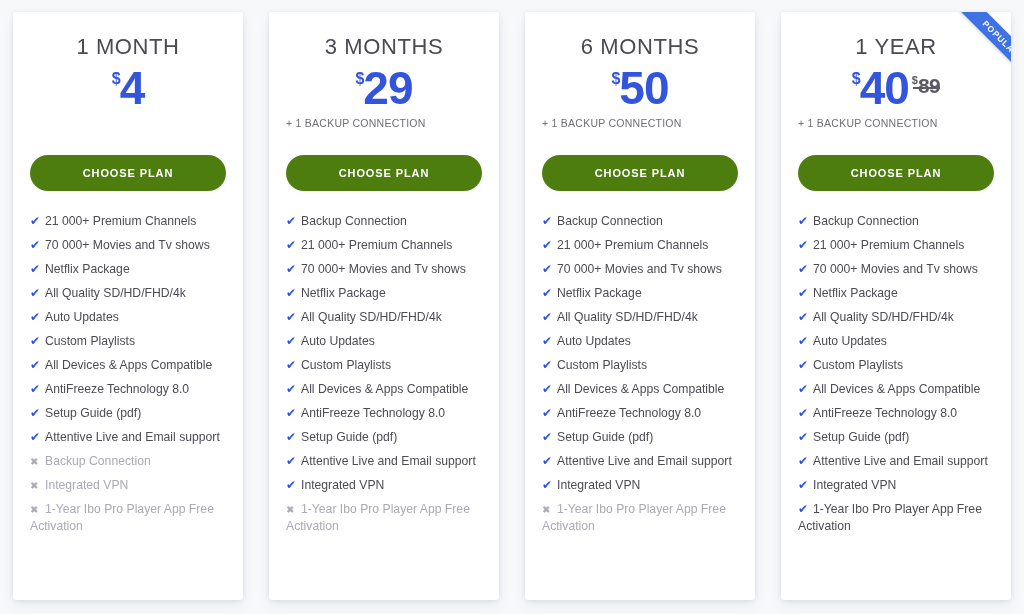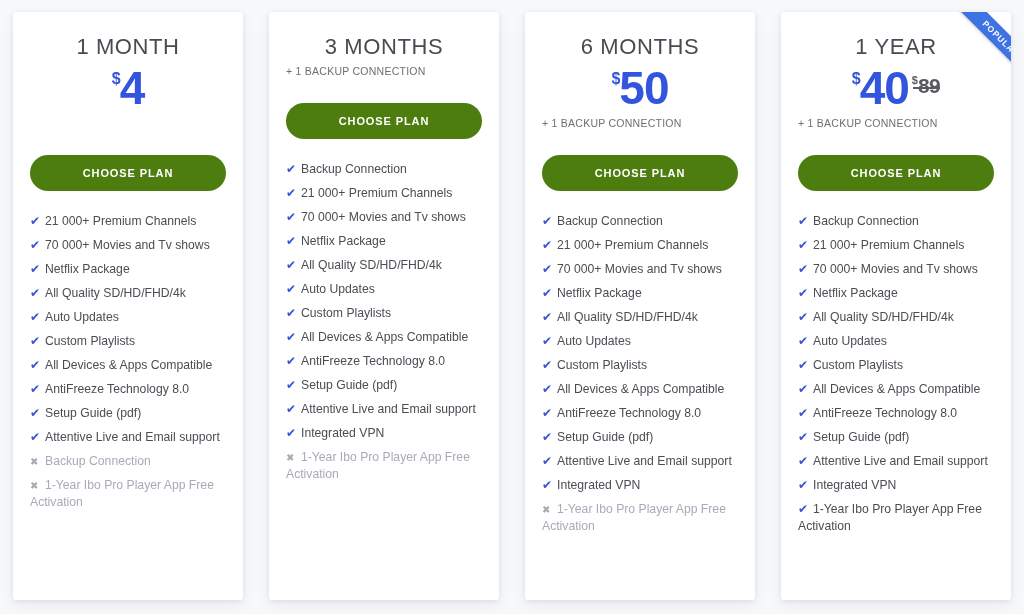--- a/index.html
+++ b/index.html
@@ -181,25 +181,27 @@
         <li class="feature-item"><span class="mark">✔</span><span>70 000+ Movies and Tv shows</span></li>
         <li class="feature-item"><span class="mark">✔</span><span>Netflix Package</span></li>
         <li class="feature-item"><span class="mark">✔</span><span>All Quality SD/HD/FHD/4k</span></li>
         <li class="feature-item"><span class="mark">✔</span><span>Auto Updates</span></li>
         <li class="feature-item"><span class="mark">✔</span><span>Custom Playlists</span></li>
         <li class="feature-item"><span class="mark">✔</span><span>All Devices &amp; Apps Compatible</span></li>
         <li class="feature-item"><span class="mark">✔</span><span>AntiFreeze Technology 8.0</span></li>
         <li class="feature-item"><span class="mark">✔</span><span>Setup Guide (pdf)</span></li>
         <li class="feature-item"><span class="mark">✔</span><span>Attentive Live and Email support</span></li>
         <li class="feature-item disabled"><span class="mark">✖</span><span>Backup Connection</span></li>
+        <li class="feature-item disabled"><span class="mark">✖</span><span>Integrated VPN</span></li>
         <li class="feature-item disabled"><span class="mark">✖</span><span>1-Year Ibo Pro Player App Free Activation</span></li>
       </ul>
     </div>
     <div class="plan-card">
       <div class="plan-title">3 MONTHS</div>
+      <div class="price-row"><span class="currency">$</span><span class="price-amount">29</span></div>
       <div class="plan-subtitle">+ 1 BACKUP CONNECTION</div>
       <button class="choose-plan-btn">CHOOSE PLAN</button>
       <ul class="feature-list">
         <li class="feature-item"><span class="mark">✔</span><span>Backup Connection</span></li>
         <li class="feature-item"><span class="mark">✔</span><span>21 000+ Premium Channels</span></li>
         <li class="feature-item"><span class="mark">✔</span><span>70 000+ Movies and Tv shows</span></li>
         <li class="feature-item"><span class="mark">✔</span><span>Netflix Package</span></li>
         <li class="feature-item"><span class="mark">✔</span><span>All Quality SD/HD/FHD/4k</span></li>
         <li class="feature-item"><span class="mark">✔</span><span>Auto Updates</span></li>
         <li class="feature-item"><span class="mark">✔</span><span>Custom Playlists</span></li>

